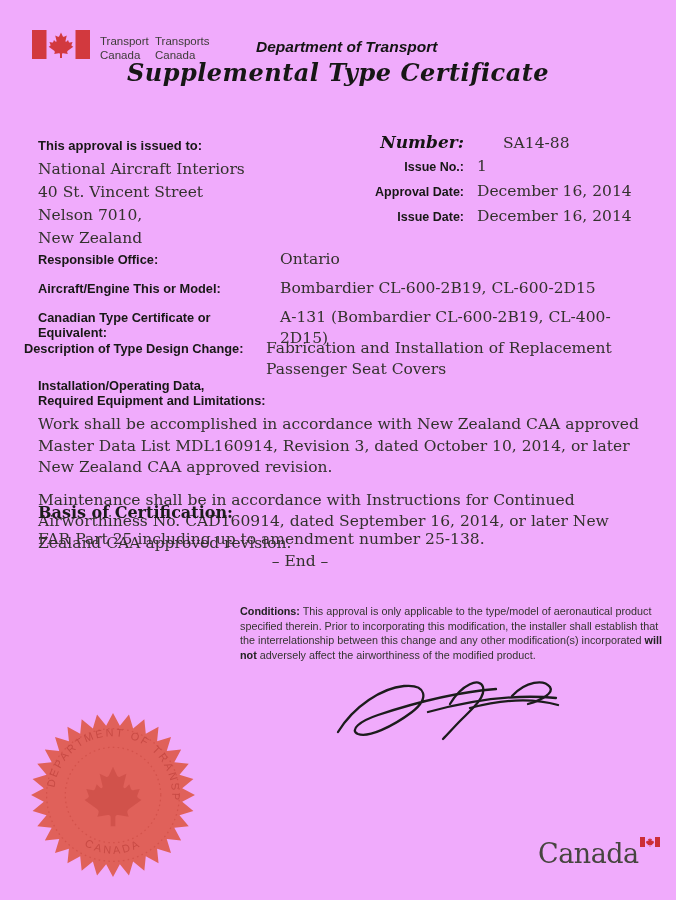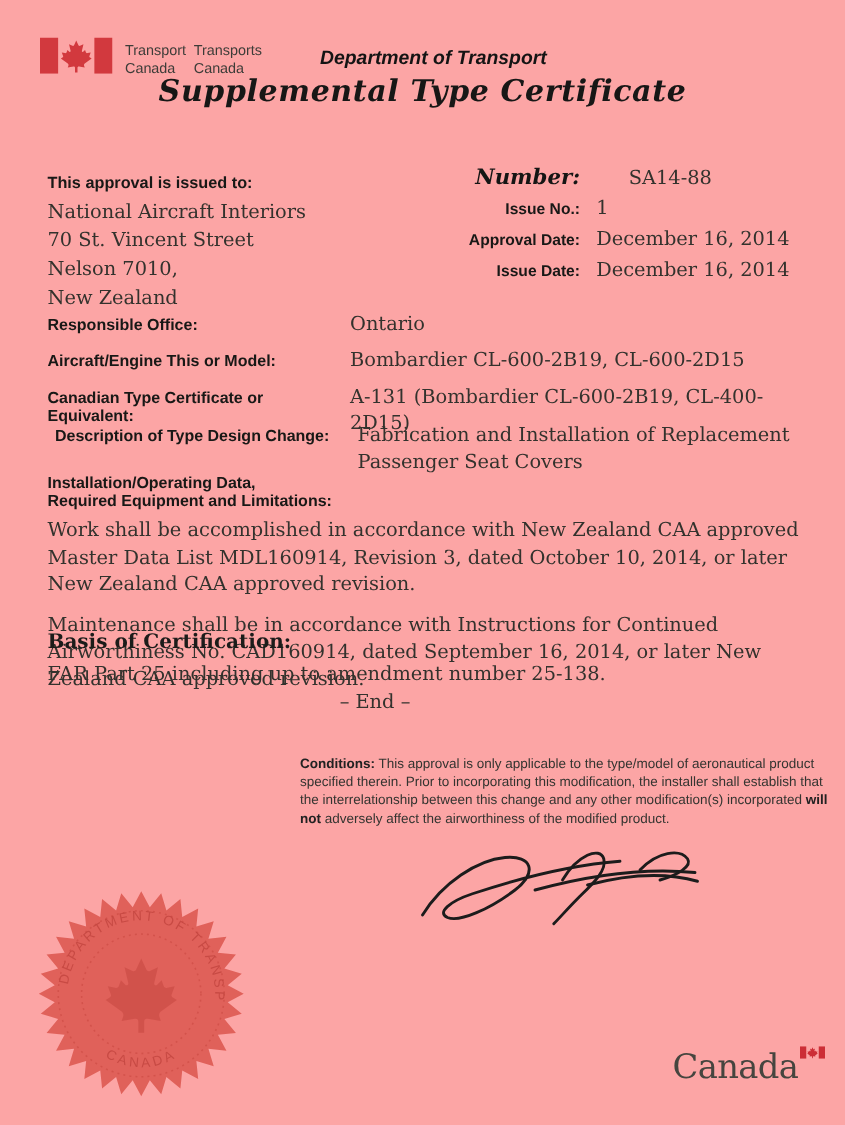--- a/index.html
+++ b/index.html
@@ -1,19 +1,19 @@
 <!DOCTYPE html>
 <html><head>
 <meta charset="utf-8">
 <style>
   * { margin:0; padding:0; box-sizing:border-box; }
   html,body { background:#e8e8e8; }
   .page {
     position:relative; width:676px; height:900px; margin:0 auto;
-    background:#fca5a5; overflow:hidden;
+    background:#f0abfc; overflow:hidden;
     font-family:"DejaVu Serif", serif; color:#2c2b27;
   }
 
   
   .gov-flag { position:absolute; left:32px; top:30px; }
   .logo-text { position:absolute; top:35px; font-family:"Liberation Sans", sans-serif;
     font-size:11.5px; line-height:13.5px; color:#3d3c38; letter-spacing:0; }
   .logo-en { left:100px; } .logo-fr { left:155px; }
   .dept { position:absolute; left:256px; top:38px;
     font-family:"Liberation Sans", sans-serif; font-style:italic; font-weight:bold;
@@ -37,21 +37,21 @@
   .cert-row .val { font-size:15.5px; color:#33322d; }
   .row-number { margin-bottom:5px;gap:39px; }
   .row-std { margin-bottom:7px; }
 
   
   .details { position:absolute; left:38px; top:249px; width:608px; }
   .d-row { display:grid; grid-template-columns:242px 1fr; align-items:baseline; margin-bottom:8px; }
   .d-row .lab { font-family:"Liberation Sans", sans-serif; font-weight:bold;
     font-size:12.8px; color:#181816; }
   .d-row .val { font-size:15.5px; line-height:21px; color:#33322d; }
-  .desc-row { position:absolute; left:44px; top:338px; width:608px;
+  .desc-row { position:absolute; left:24px; top:338px; width:608px;
     display:grid; grid-template-columns:242px 1fr; align-items:baseline; }
   .desc-row .lab { font-family:"Liberation Sans", sans-serif; font-weight:bold; font-size:12.8px; color:#181816; }
   .desc-row .val { font-size:15.5px; line-height:21px; color:#33322d; max-width:380px; }
 
   
   .install-label { position:absolute; left:38px; top:378px;
     font-family:"Liberation Sans", sans-serif; font-weight:bold;
     font-size:12.8px; line-height:15px; color:#181816; }
   .body-paras { position:absolute; left:38px; top:414px; width:610px; }
   .body-paras p { font-size:15.5px; line-height:21.5px; color:#33322d; margin-bottom:11px; }
@@ -100,21 +100,21 @@
   <div class="logo-text logo-fr">
     <div>Transports</div>
     <div>Canada</div>
   </div>
   <div class="dept">Department of Transport</div>
   <div class="doc-title">Supplemental Type Certificate</div>
 
   <div class="issued-label">This approval is issued to:</div>
   <div class="address">
     <div>National Aircraft Interiors</div>
-    <div>70 St. Vincent Street</div>
+    <div>40 St. Vincent Street</div>
     <div>Nelson 7010,</div>
     <div>New Zealand</div>
   </div>
 
   <div class="cert-meta">
     <div class="cert-row row-number">
       <span class="lab script">Number:</span>
       <span class="val">SA14-88</span>
     </div>
     <div class="cert-row row-std">

